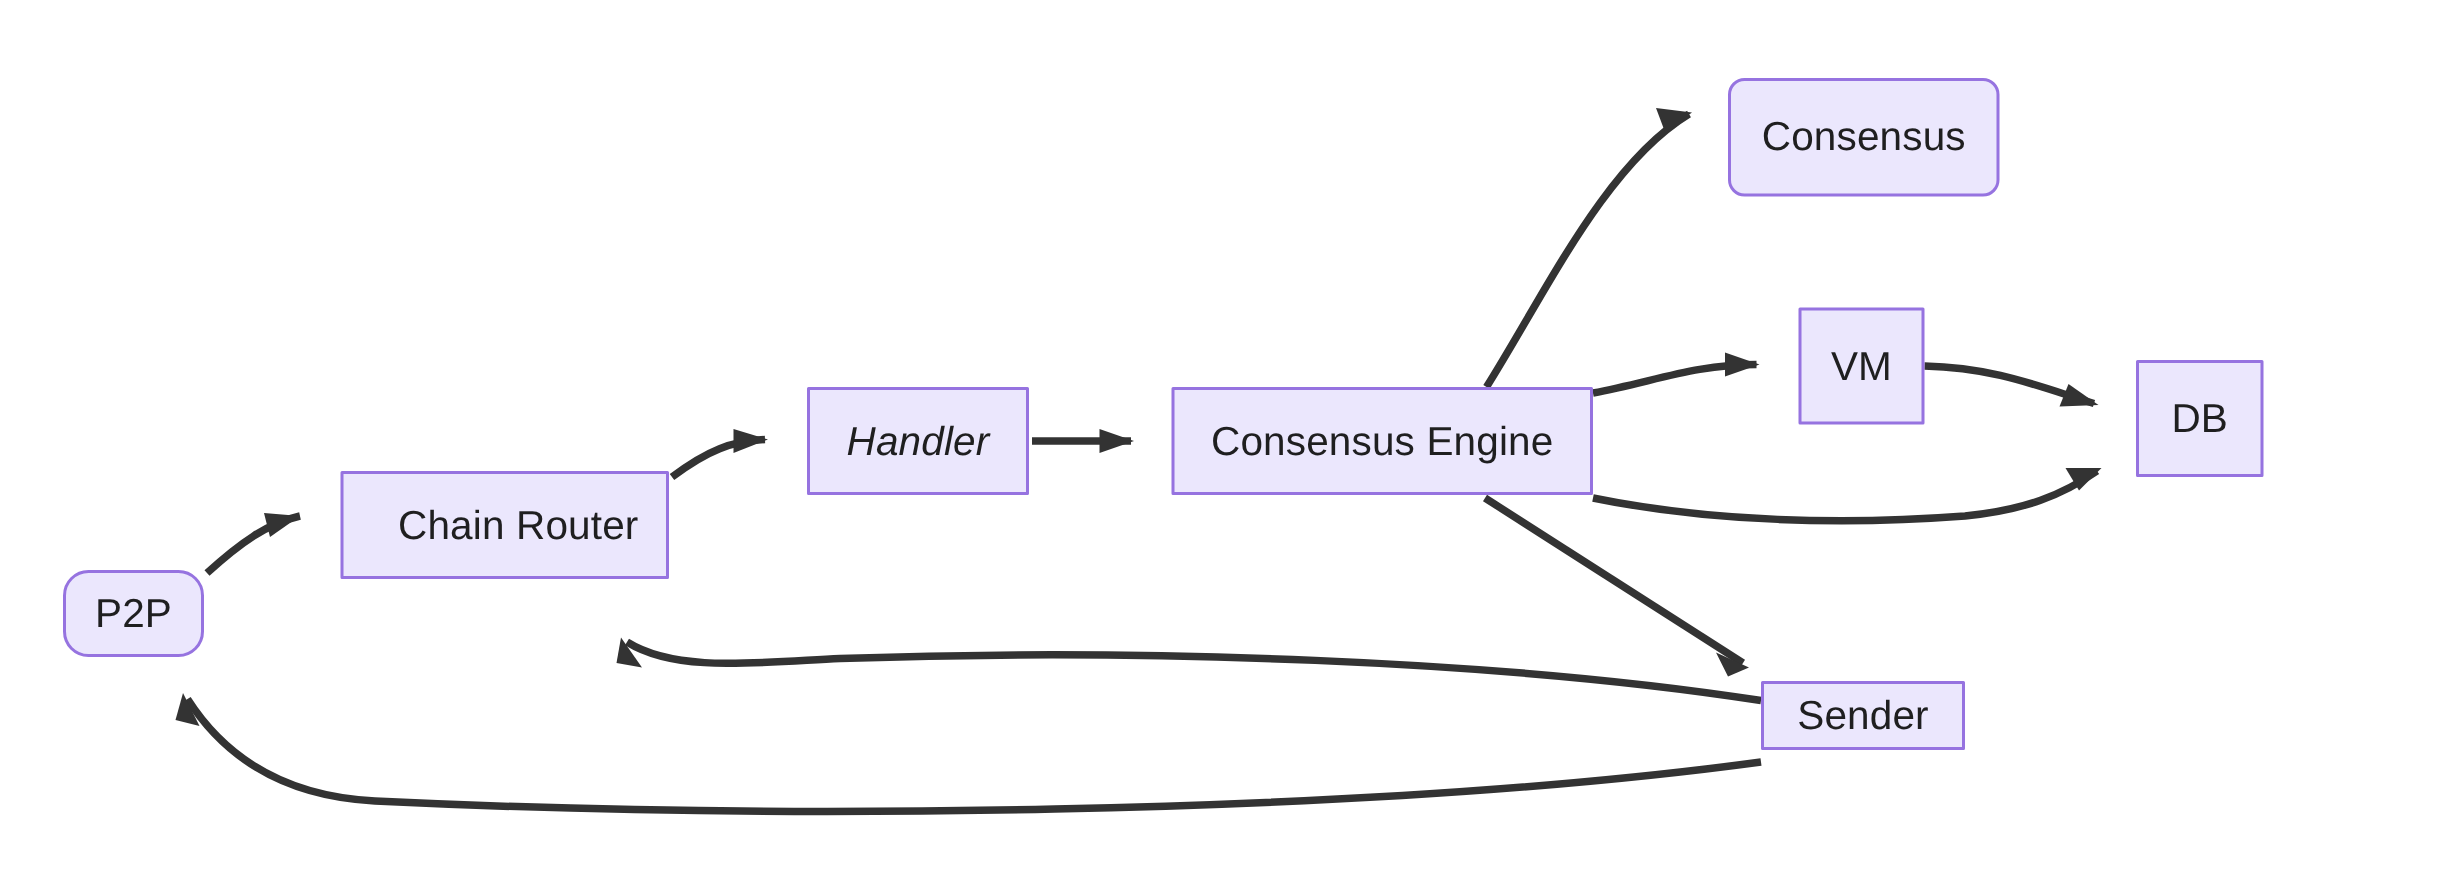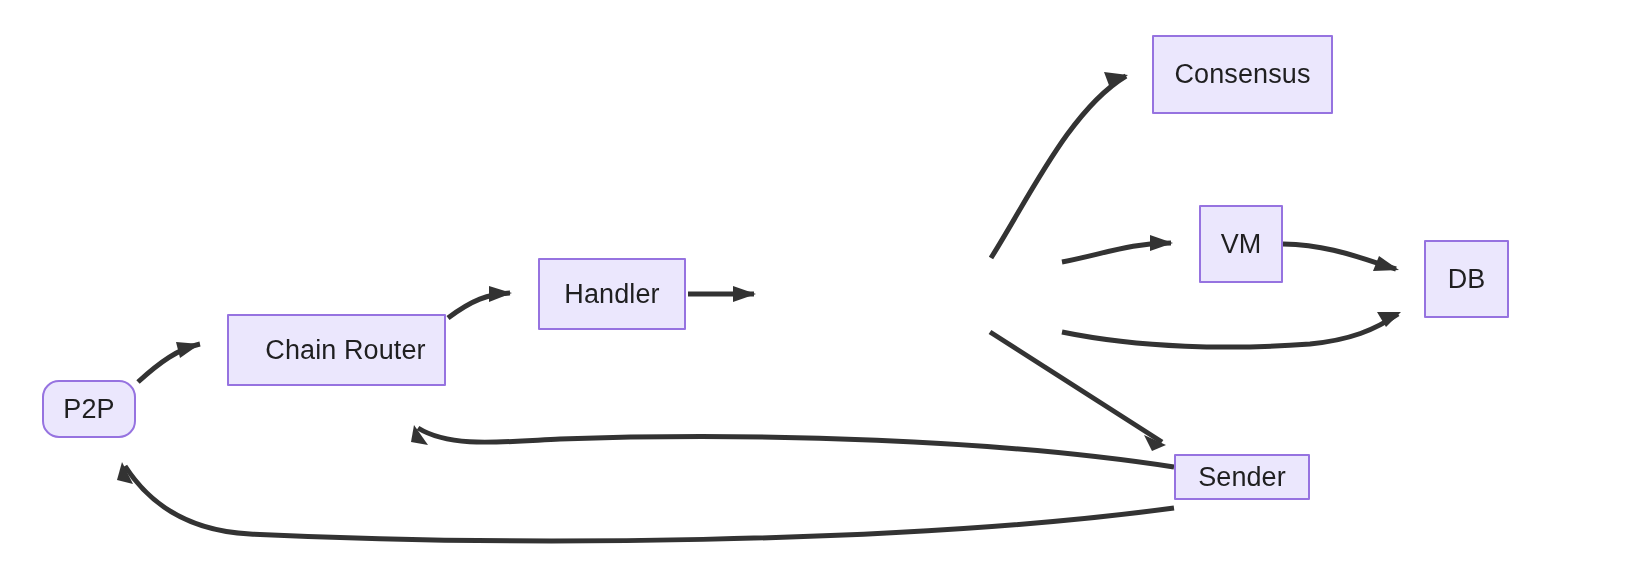--- a/index.html
+++ b/index.html
@@ -117,26 +117,29 @@
   </svg>
 
   <div class="node" style="left:42px; top:380px; width:94px; height:58px;border-radius:17px;">
     <span class="node-label">P2P</span>
   </div>
 
   <div class="node" style="left:227px; top:314px; width:219px; height:72px;padding-left:18px;">
     <span class="node-label">Chain Router</span>
   </div>
 
-  <div class="node" style="left:538px; top:258px; width:148px; height:72px;">
+  <div class="node" style="left:538px; top:258px; width:148px; height:72px;font-style:italic;">
     <span class="node-label">Handler</span>
   </div>
 
+  <div class="node" style="left:781px; top:258px; width:281px; height:72px;">
+    <span class="node-label">Consensus Engine</span>
+  </div>
 
-  <div class="node" style="left:1152px; top:35px; width:181px; height:79px;">
+  <div class="node" style="left:1152px; top:52px; width:181px; height:79px;border-radius:11px;">
     <span class="node-label">Consensus</span>
   </div>
 
   <div class="node" style="left:1199px; top:205px; width:84px; height:78px;">
     <span class="node-label">VM</span>
   </div>
 
   <div class="node" style="left:1424px; top:240px; width:85px; height:78px;">
     <span class="node-label">DB</span>
   </div>

